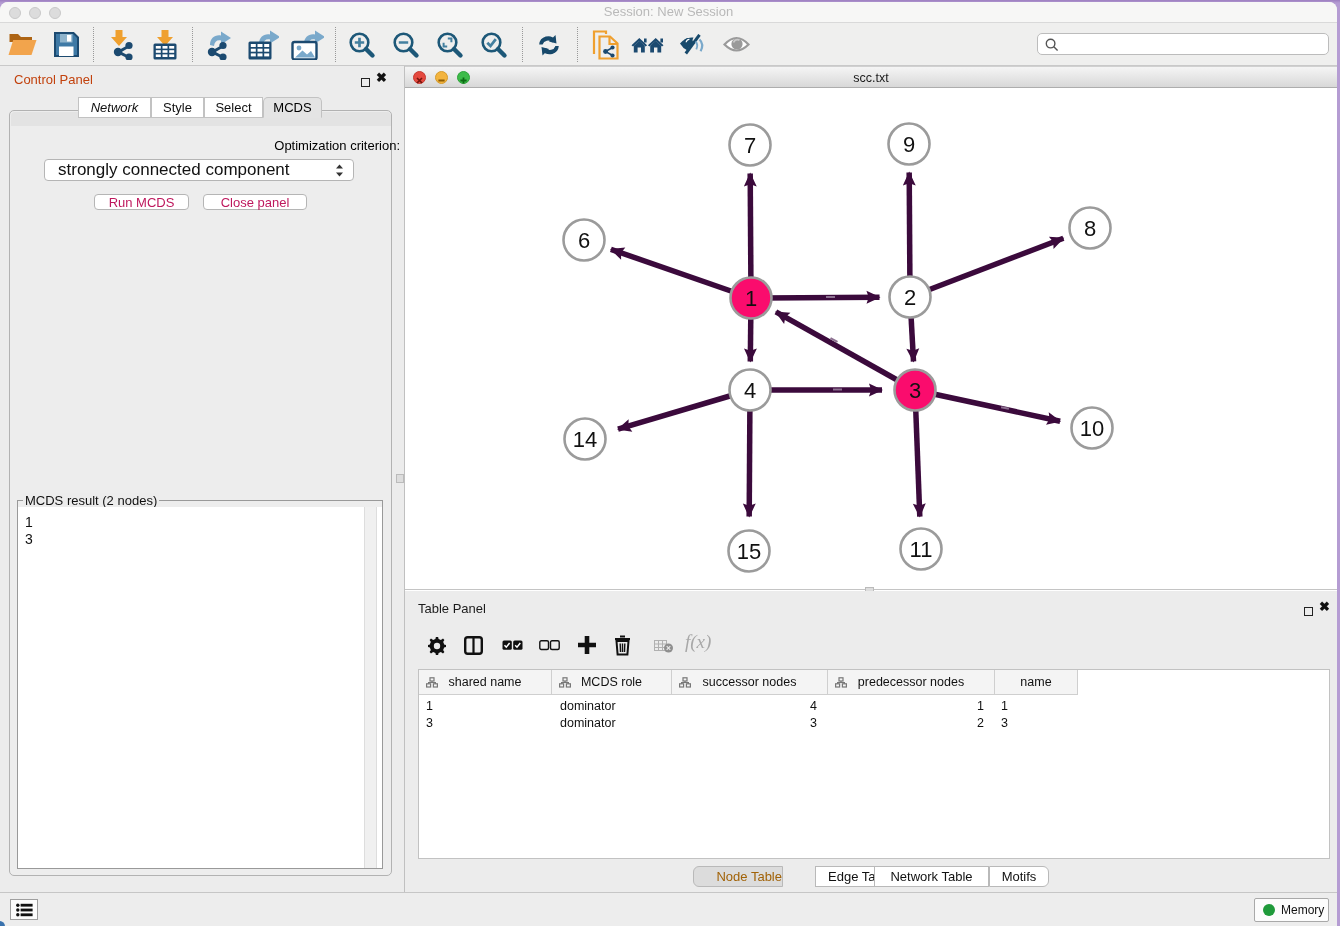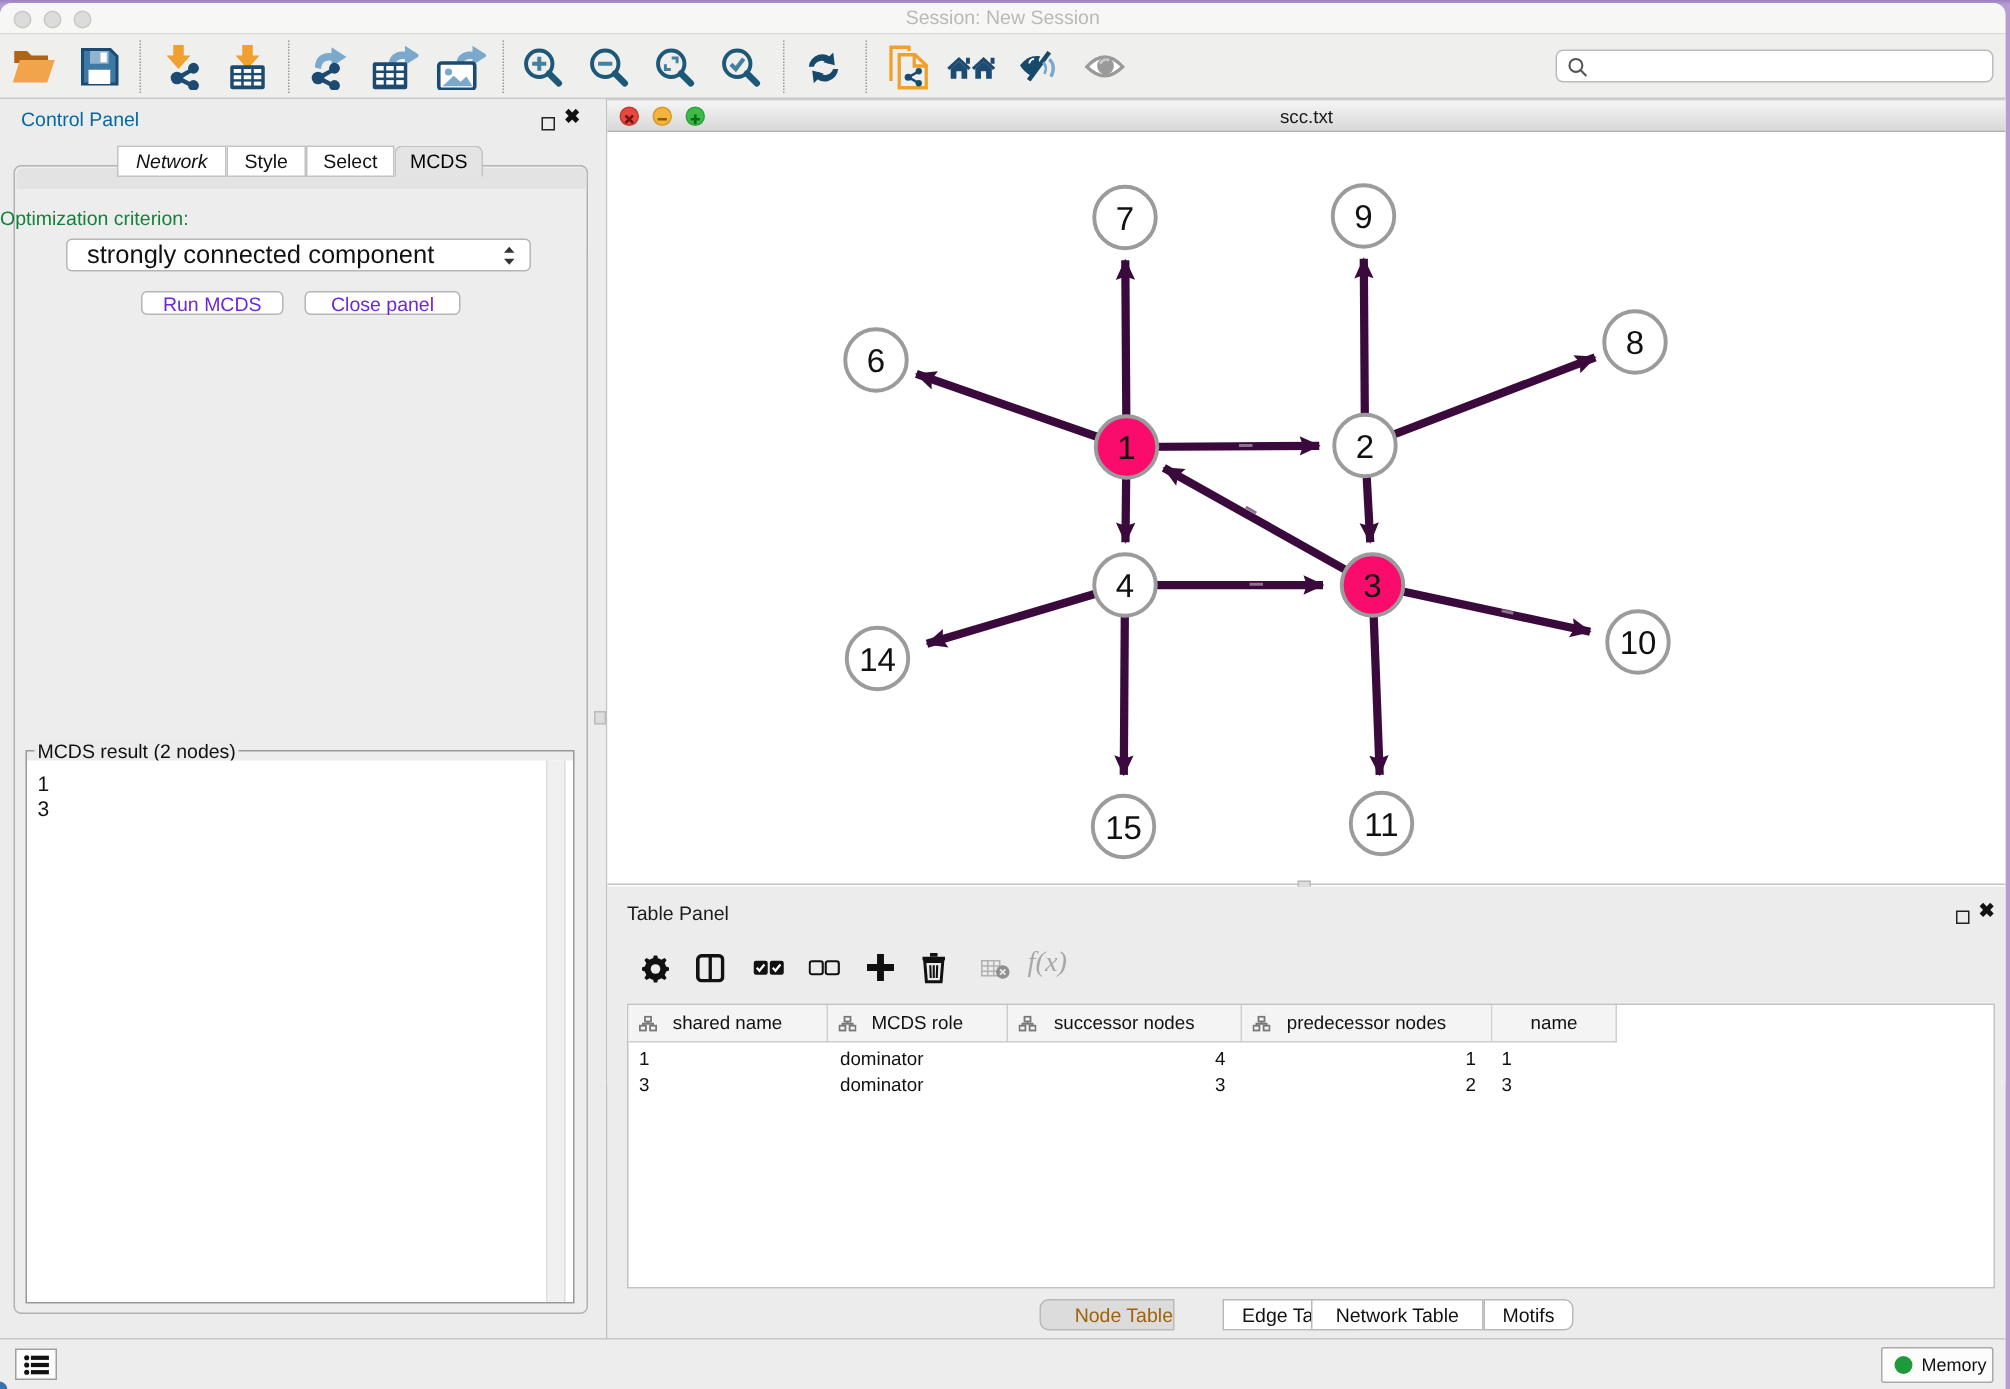--- a/index.html
+++ b/index.html
@@ -14,29 +14,29 @@
 #titlebar { position:absolute; left:0; top:0; width:1337px; height:21px; background:#f7f7f6; border-bottom:1px solid #d9d9d9; }
 .tl { position:absolute; top:5px; width:12px; height:12px; border-radius:50%; background:#dcdcdc; border:1px solid #c8c8c8; }
 #wtitle { position:absolute; top:2px; left:0; width:1337px; text-align:center; font-size:13px; color:#b9b9b9; }
 
 #toolbar { position:absolute; left:0; top:21px; width:1337px; height:43px; background:#efefee; border-bottom:1px solid #c9c9c9; }
 .tsep { position:absolute; top:4px; height:35px; width:0; border-left:1px dotted #999; }
 .ticon { position:absolute; top:7px; }
 #search { position:absolute; left:1037px; top:10px; width:292px; height:22px; background:#fff; border:1px solid #bcbcbc; border-radius:5px; }
 
 #cpanel { position:absolute; left:0; top:64px; width:404px; height:826px; background:#ececec; }
-#cphead { position:absolute; left:14px; top:6px; font-size:13px; color:#0369a1; }
+#cphead { position:absolute; left:14px; top:6px; font-size:13px; color:#c2410c; }
 .minisq { position:absolute; width:9px; height:9px; border:1.5px solid #222; }
 .minix { position:absolute; font-size:13px; font-weight:bold; color:#111; }
 .cptab { position:absolute; top:30.5px; height:21px; background:#fff; border:1px solid #c2c2c2; font-size:13px; color:#111; text-align:center; line-height:20px; }
 #tabbox { position:absolute; left:9px; top:44px; width:383px; height:766px; border:1px solid #b2b2b2; border-radius:5px; background:#ededed; }
 #tabboxstrip { position:absolute; left:1px; top:1px; width:380px; height:14px; background:#e3e3e3; border-radius:4px 4px 0 0; }
-#optlabel { position:absolute; left:0; top:72px; width:400px; text-align:left; font-size:13px; color:#15803d; }
+#optlabel { position:absolute; left:0; top:72px; width:400px; text-align:right; font-size:13px; color:#000000; }
 #dropdown { position:absolute; left:44px; top:93px; width:310px; height:22px; background:#fff; border:1px solid #b5b5b5; border-radius:4px; font-size:17px; color:#111; line-height:20px; padding-left:13px; }
-.btn { position:absolute; top:128px; height:16px; background:#fff; border:1px solid #b5b5b5; border-radius:4px; font-size:13px; color:#6d28d9; text-align:center; line-height:15px; }
+.btn { position:absolute; top:128px; height:16px; background:#fff; border:1px solid #b5b5b5; border-radius:4px; font-size:13px; color:#be185d; text-align:center; line-height:15px; }
 #groupbox { position:absolute; left:17px; top:434px; width:366px; height:369px; border:1px solid #999; }
 #grouplabel { position:absolute; left:5px; top:-8px; background:#ececec; font-size:13px; color:#111; padding:0 2px; }
 #resultwhite { position:absolute; left:0px; top:6px; width:364px; height:361px; background:#fff; font-size:14px; color:#111; line-height:17px; padding:7px 0 0 7px; }
 #resultsb { position:absolute; right:5px; top:0px; width:13px; height:361px; background:#f0f0f0; border-left:1px solid #ddd; border-right:1px solid #ddd; }
 #splitline { position:absolute; left:404px; top:64px; width:1px; height:826px; background:#c0c0c0; }
 #splitgrip { position:absolute; left:396px; top:472px; width:8px; height:9px; background:#ddd; border:1px solid #bbb; }
 
 #netframe { position:absolute; left:405px; top:64px; width:932px; height:658px; background:#fff; }
 #nettitle { position:absolute; left:0; top:0; width:932px; height:22px; background:linear-gradient(#f5f5f5,#d8d8d8); border-top:1px solid #d0d0d0; border-bottom:1px solid #adadad; }
 .light { position:absolute; top:4px; width:13px; height:13px; border-radius:50%; }

